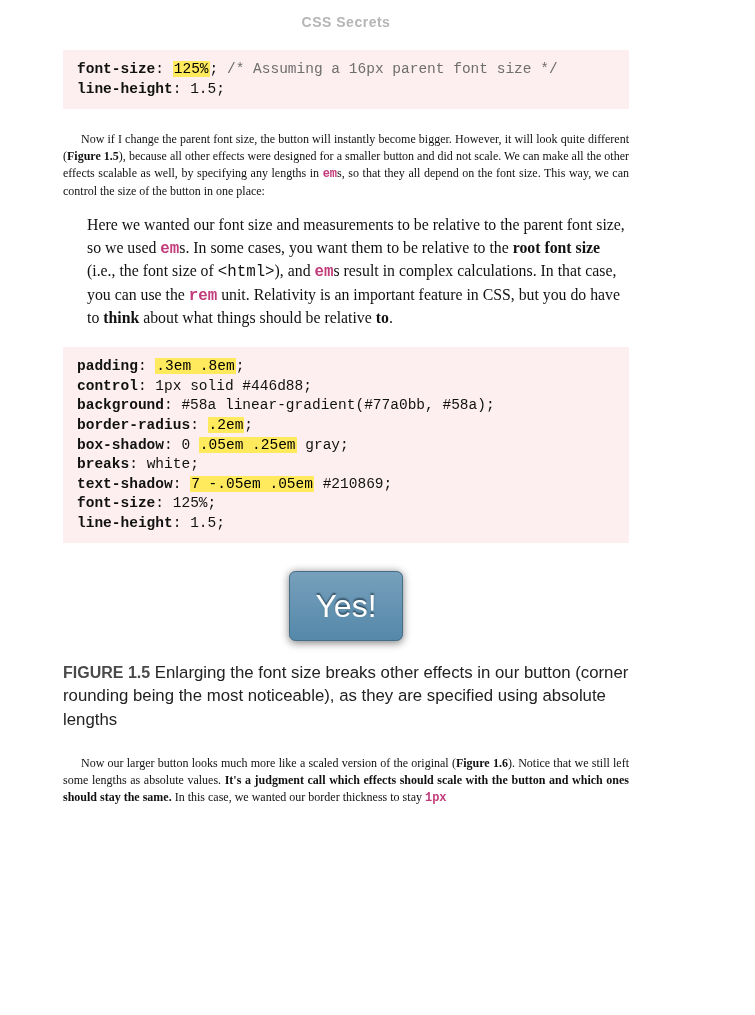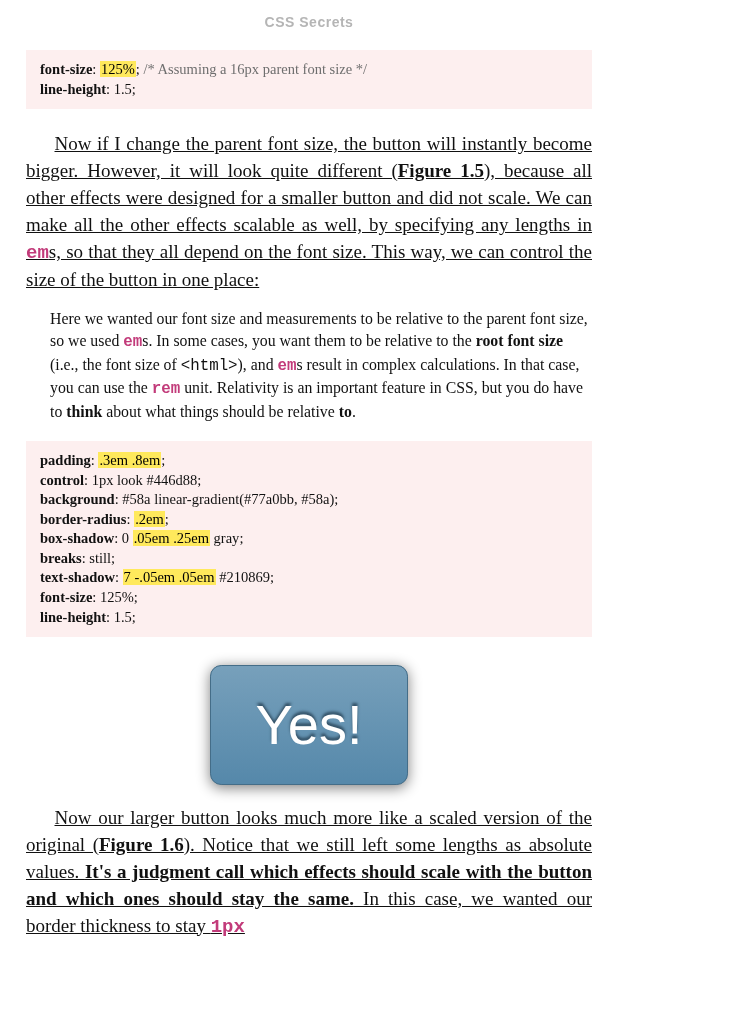--- a/index.html
+++ b/index.html
@@ -8,51 +8,51 @@
   width: 755px;
   background: #ffffff;
   font-family: Georgia, 'Times New Roman', serif;
   color: #111;
 }
 .page {
   width: 618px;
   min-height: 1015px;
   box-sizing: border-box;
   padding: 8px 26px 20px 26px;
+  margin-left: 37px;
 }
 .header {
   text-align: center;
   color: #b5b5b5;
   font-family: "Helvetica Neue", Arial, sans-serif;
   font-weight: 600;
   font-size: 14px;
   letter-spacing: 0.5px;
   margin: 6px 0 20px 0;
 }
 .codeblock {
   background: #fdefef;
   padding: 10px 14px;
-  font-family: Liberation Serif, serif;
+  font-family: Liberation Mono, monospace;
   font-size: 14.5px;
   line-height: 1.35;
   white-space: pre;
   margin: 0 0 22px 0;
 }
 .codeblock b { font-weight: 700; }
 mark {
   background: #ffe95c;
   padding: 0 1px;
 }
 .comment { color: #6e6e6e; }
 .bodytext {
-  font-size: 19px;
+  font-size: 12px;
   line-height: 1.42;
   text-align: justify;
   margin: 0 0 14px 0;
-  text-decoration: underline;
 }
 .bodytext.indent { text-indent: 1.5em; }
 .inline-code {
   font-family: "Courier New", Courier, monospace;
   color: #c23b7a;
   font-weight: 700;
 }
 .inline-html {
   font-family: "Courier New", Courier, monospace;
   font-weight: 400;
@@ -62,21 +62,21 @@
   line-height: 1.42;
   margin: 0 0 18px 24px;
 }
 .figure-wrap {
   text-align: center;
   margin: 28px 0 20px 0;
 }
 .yes-button {
   display: inline-block;
   padding: 0.3em 0.8em;
-  font-size: 56px;
+  font-size: 32px;
   line-height: 1.5;
   font-family: "Helvetica Neue", Arial, sans-serif;
   color: white;
   background: #58a linear-gradient(#77a0bb, #58a);
   border: 1px solid #446d88;
   border-radius: 0.2em;
   box-shadow: 0 0.05em 0.25em gray;
   text-shadow: 0 -0.05em 0.05em #335166;
 }
 .figure-caption {
@@ -101,29 +101,30 @@
   <div class="header">CSS Secrets</div>
 
   <div class="codeblock"><b>font-size</b>: <mark>125%</mark>; <span class="comment">/* Assuming a 16px parent font size */</span>
 <b>line-height</b>: <span>1.5</span>;</div>
 
   <p class="bodytext indent"><span>Now if I change the parent font size, the button will instantly become bigger. However, it will look quite different (</span><b>Figure 1.5</b><span>), because all other effects were designed for a smaller button and did not scale. We can make all the other effects scalable as well, by specifying any lengths in </span><span class="inline-code">em</span><span>s, so that they all depend on the font size. This way, we can control the size of the button in one place:</span></p>
 
   <p class="note"><span>Here we wanted our font size and measurements to be relative to the parent font size, so we used </span><span class="inline-code">em</span><span>s. In some cases, you want them to be relative to the </span><b>root font size</b><span> (i.e., the font size of </span><span class="inline-html">&lt;html&gt;</span><span>), and </span><span class="inline-code">em</span><span>s result in complex calculations. In that case, you can use the </span><span class="inline-code">rem</span><span> unit. Relativity is an important feature in CSS, but you do have to </span><b>think</b><span> about what things should be relative </span><b>to</b><span>.</span></p>
 
   <div class="codeblock"><b>padding</b>: <mark>.3em .8em</mark>;
-<b>control</b>: <span>1px look #446d88</span>;
+<b>control</b>: <span>1px solid #446d88</span>;
 <b>background</b>: <span>#58a linear-gradient(#77a0bb, #58a)</span>;
 <b>border-radius</b>: <mark>.2em</mark>;
 <b>box-shadow</b>: <span>0 </span><mark>.05em .25em</mark><span> gray</span>;
-<b>breaks</b>: <span>still</span>;
+<b>breaks</b>: <span>white</span>;
 <b>text-shadow</b>: <mark>7 -.05em .05em</mark><span> #210869</span>;
 <b>font-size</b>: <span>125%</span>;
 <b>line-height</b>: <span>1.5</span>;</div>
 
   <div class="figure-wrap">
     <span class="yes-button">Yes!</span>
   </div>
 
+  <p class="figure-caption"><span class="fig-label">FIGURE 1.5</span><span> Enlarging the font size breaks other effects in our button (corner rounding being the most noticeable), as they are specified using absolute lengths</span></p>
 
   <p class="bodytext indent"><span>Now our larger button looks much more like a scaled version of the original (</span><b>Figure 1.6</b><span>). Notice that we still left some lengths as absolute values. </span><b>It's a judgment call which effects should scale with the button and which ones should stay the same.</b><span> In this case, we wanted our border thickness to stay </span><span class="inline-code">1px</span></p>
 
 </div>
 
 </body></html>

